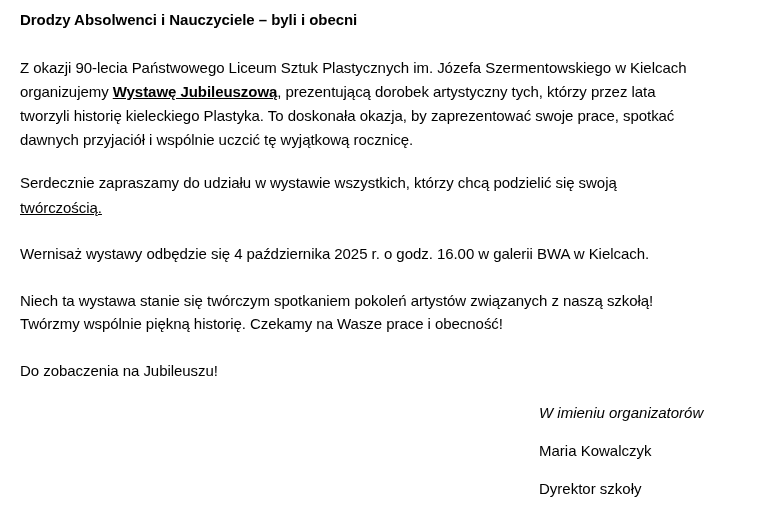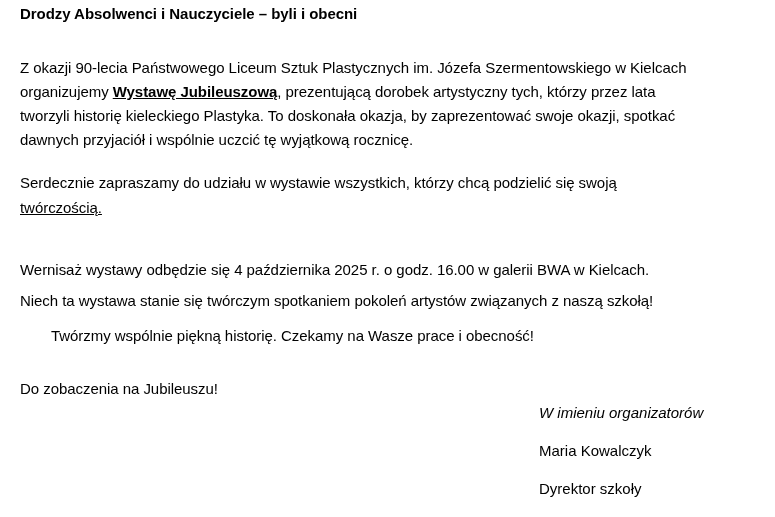--- a/index.html
+++ b/index.html
@@ -33,45 +33,45 @@
       white-space: nowrap;
       line-height: 20px;
       margin-left: 48px;
     }
     .italic { font-style: italic; }
   </style>
 </head>
 <body>
 
 <div>
-  <div class="line heading" style="top:4px;">Drodzy Absolwenci i Nauczyciele – byli i obecni</div>
+  <div class="line heading" style="top:10px;">Drodzy Absolwenci i Nauczyciele – byli i obecni</div>
 
   <div>
     <div class="line" style="top:58px;">Z okazji 90-lecia Państwowego Liceum Sztuk Plastycznych im. Józefa Szermentowskiego w Kielcach</div>
     <div class="line" style="top:82px;"><span>organizujemy </span><span class="bold">Wystawę Jubileuszową</span><span>, prezentującą dorobek artystyczny tych, którzy przez lata</span></div>
-    <div class="line" style="top:106px;">tworzyli historię kieleckiego Plastyka. To doskonała okazja, by zaprezentować swoje okazji, spotkać</div>
+    <div class="line" style="top:106px;">tworzyli historię kieleckiego Plastyka. To doskonała okazja, by zaprezentować swoje prace, spotkać</div>
     <div class="line" style="top:130px;">dawnych przyjaciół i wspólnie uczcić tę wyjątkową rocznicę.</div>
   </div>
 
   <div>
     <div class="line" style="top:173px;">Serdecznie zapraszamy do udziału w wystawie wszystkich, którzy chcą podzielić się swoją</div>
     <div class="line" style="top:198px;text-decoration:underline;">twórczością.</div>
   </div>
 
   <div>
-    <div class="line" style="top:260px;">Wernisaż wystawy odbędzie się 4 października 2025 r. o godz. 16.00 w galerii BWA w Kielcach.</div>
+    <div class="line" style="top:244px;">Wernisaż wystawy odbędzie się 4 października 2025 r. o godz. 16.00 w galerii BWA w Kielcach.</div>
   </div>
 
   <div>
     <div class="line" style="top:291px;">Niech ta wystawa stanie się twórczym spotkaniem pokoleń artystów związanych z naszą szkołą!</div>
-    <div class="line" style="top:326px;margin-left:31px;">Twórzmy wspólnie piękną historię. Czekamy na Wasze prace i obecność!</div>
+    <div class="line" style="top:314px;">Twórzmy wspólnie piękną historię. Czekamy na Wasze prace i obecność!</div>
   </div>
 
   <div>
-    <div class="line" style="top:379px;">Do zobaczenia na Jubileuszu!</div>
+    <div class="line" style="top:361px;">Do zobaczenia na Jubileuszu!</div>
   </div>
 
   <div>
     <div class="sig italic" style="top:403px;">W imieniu organizatorów</div>
     <div class="sig" style="top:441px;text-align:center;">Maria Kowalczyk</div>
     <div class="sig" style="top:479px;text-align:right;">Dyrektor szkoły</div>
   </div>
 </div>
 
 </body></html>

